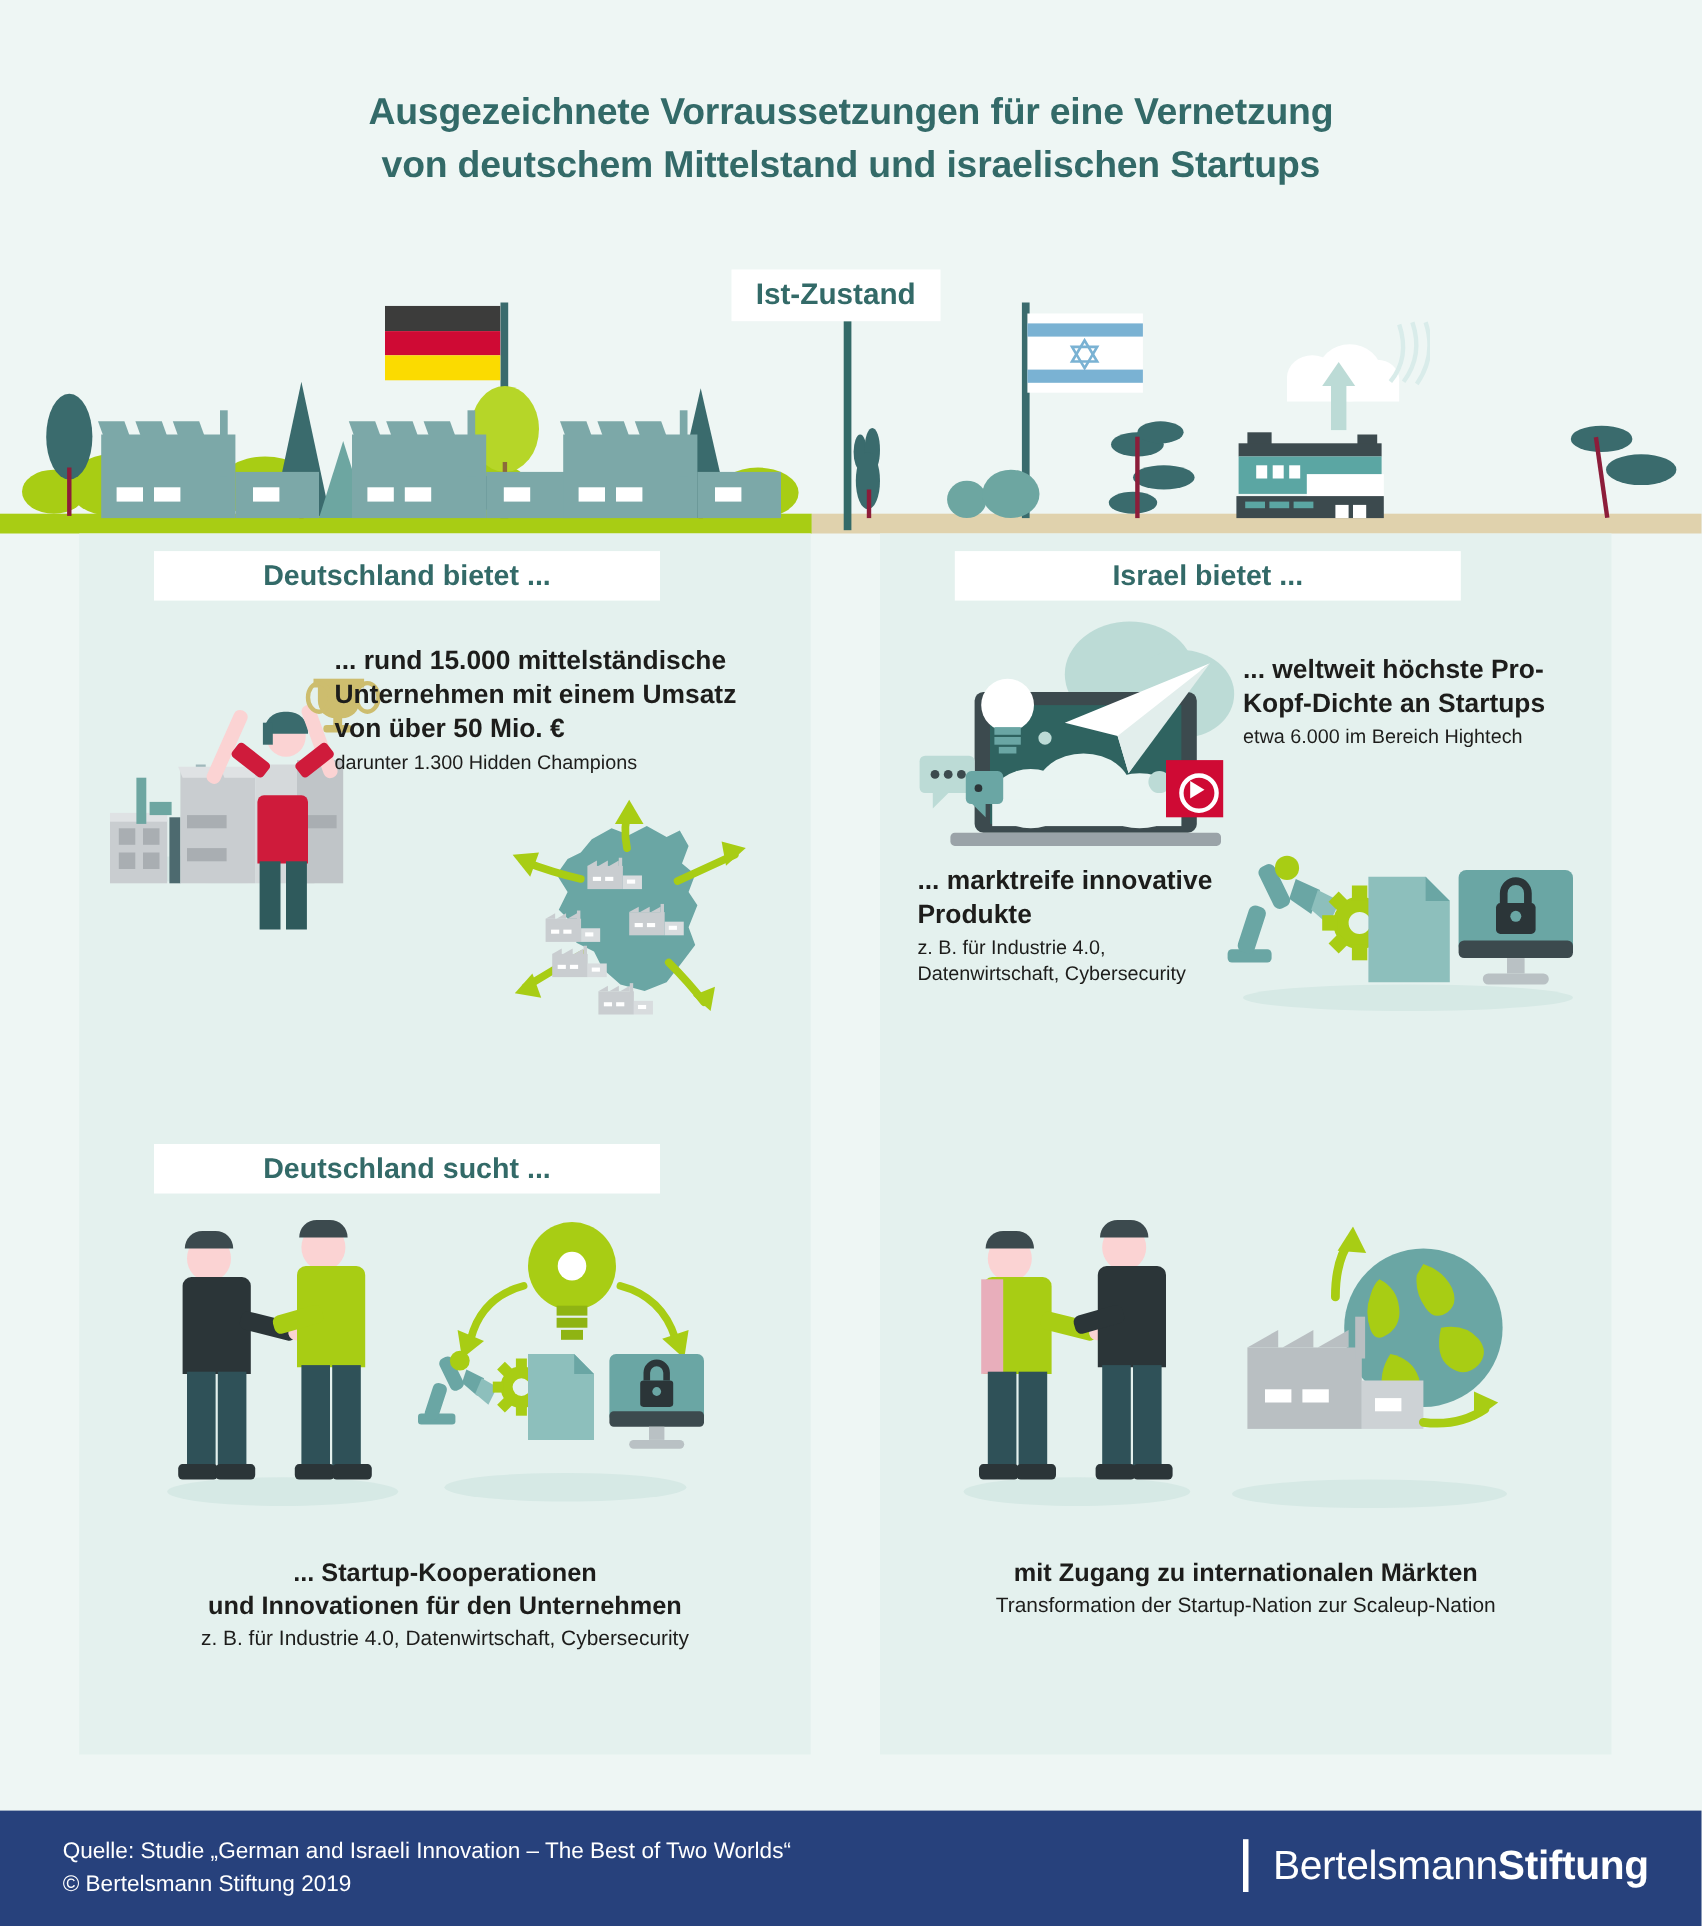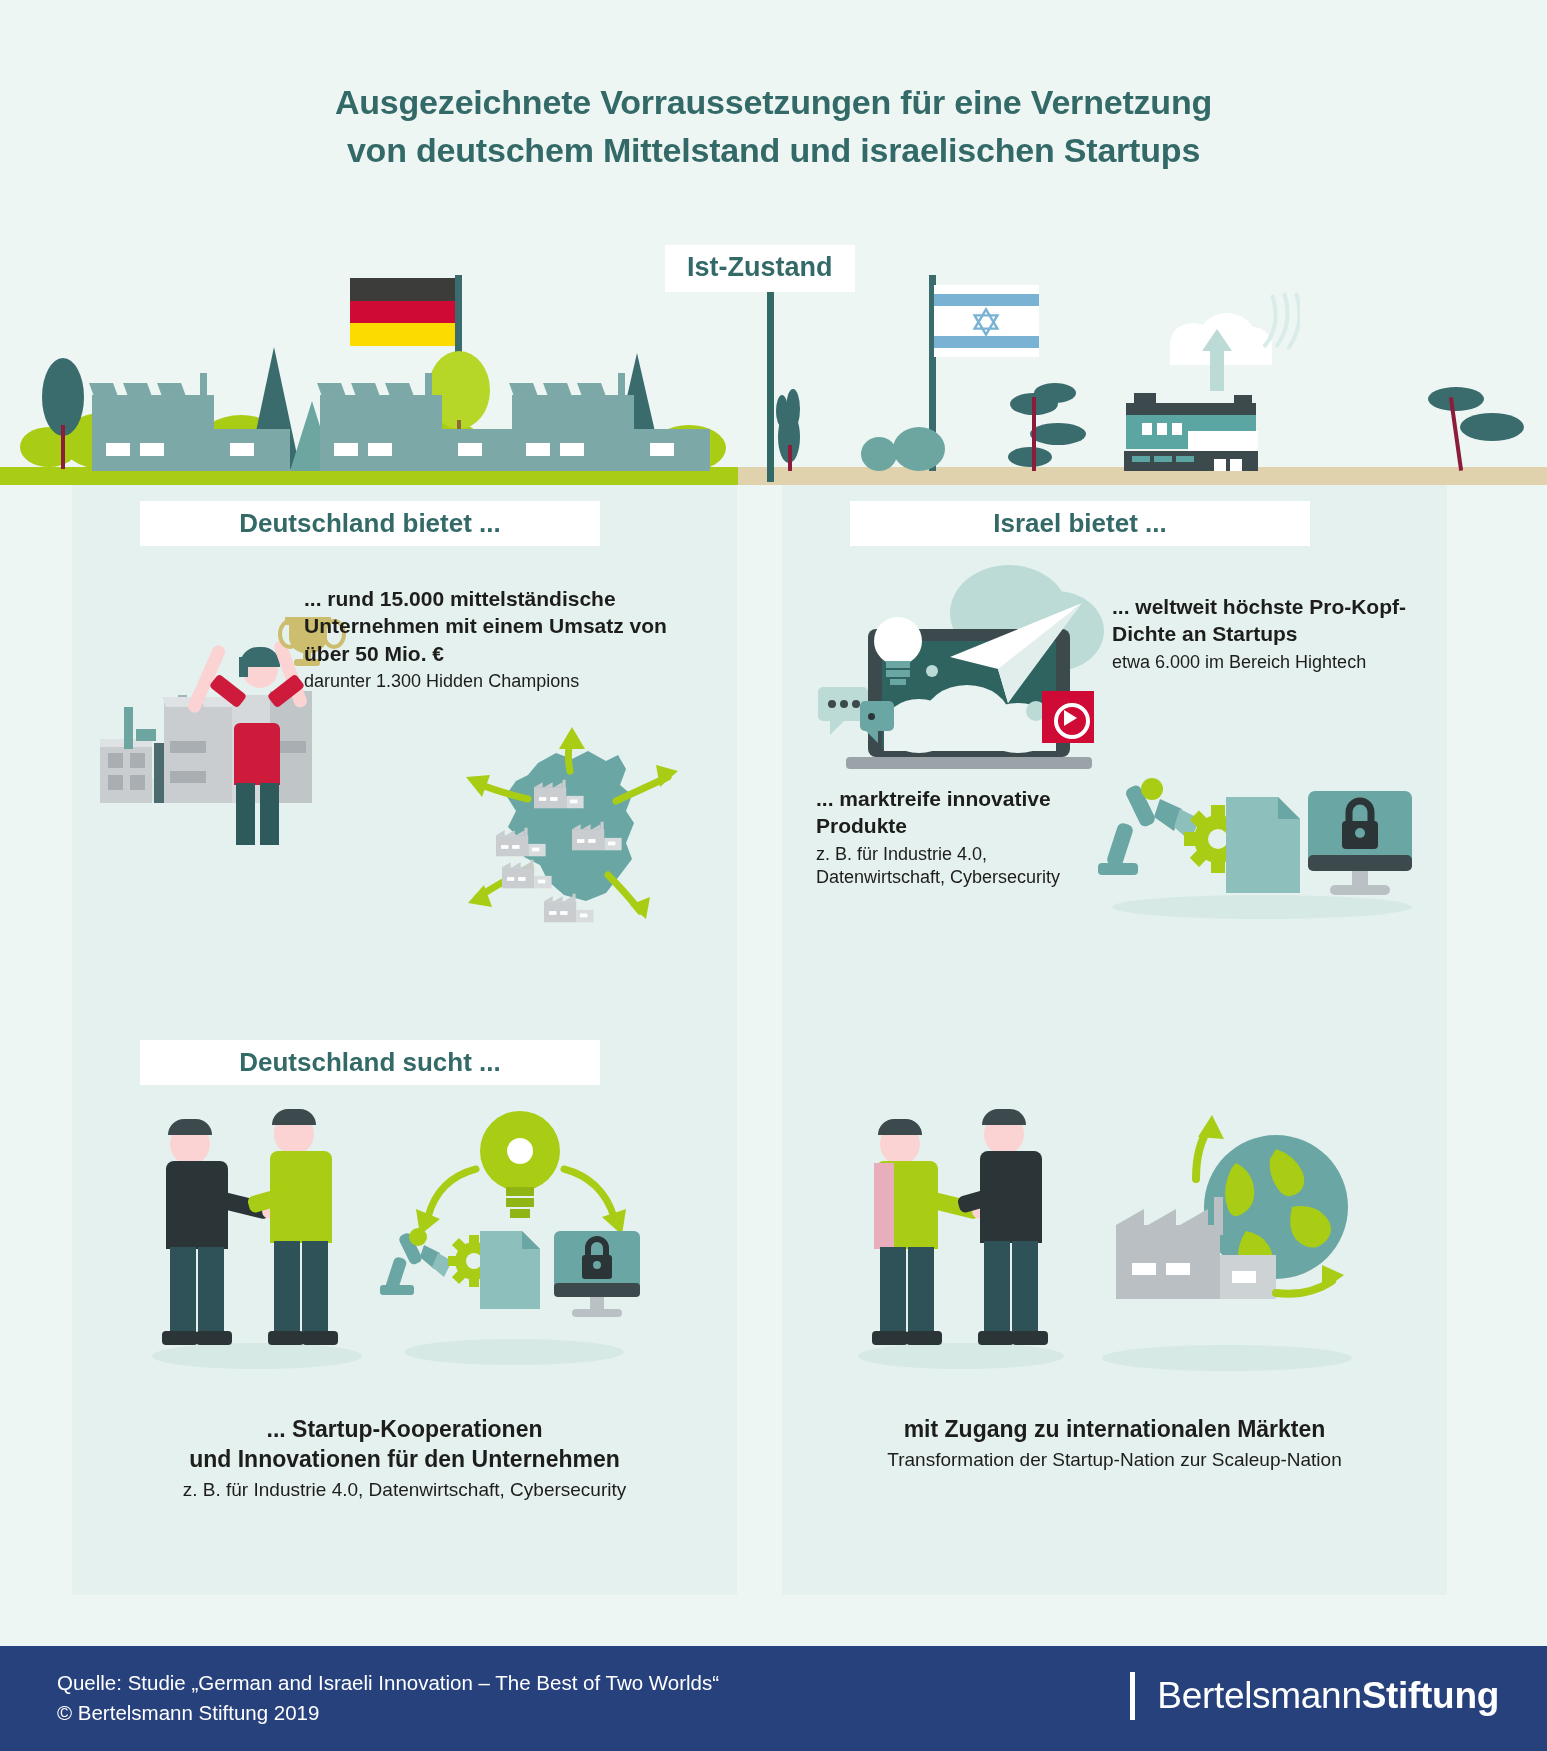--- a/index.html
+++ b/index.html
@@ -51,31 +51,31 @@
   .star{position:absolute;left:37px;top:22px;width:30px;height:30px;}
 
   
   .tri{position:absolute;width:0;height:0;}
   .rect{position:absolute;}
   .ell{position:absolute;border-radius:50%;}
 
   
   .panel{position:absolute;top:485px;width:665px;background:#e4f1ee;}
   .panel-left{left:72px;height:1110px;}
-  .panel-right{left:782px;height:1110px;}
+  .panel-right{left:800px;height:1110px;}
 
   .band{
     position:absolute;background:#ffffff;height:45px;
     display:flex;align-items:center;justify-content:center;
     color:#336a68;font-size:26px;font-weight:bold;
   }
 
   
   .tb{position:absolute;}
-  .tb .lead{font-size:21px;font-weight:bold;line-height:1.3;color:#1d1d1b;}
+  .tb .lead{font-size:24px;font-weight:bold;line-height:1.3;color:#1d1d1b;}
   .tb .sub{font-size:18px;font-weight:normal;line-height:1.3;color:#1d1d1b;margin-top:3px;}
   .tb.center{text-align:center;}
   .tb.center .lead{font-size:23px;}
   .tb.center .sub{font-size:19px;}
 
   
   .footer{position:absolute;left:0;bottom:0;width:1547px;height:105px;background:#27417c;}
   .footer-src{
     position:absolute;left:57px;top:22px;color:#ffffff;
     font-size:20.5px;line-height:1.45;

